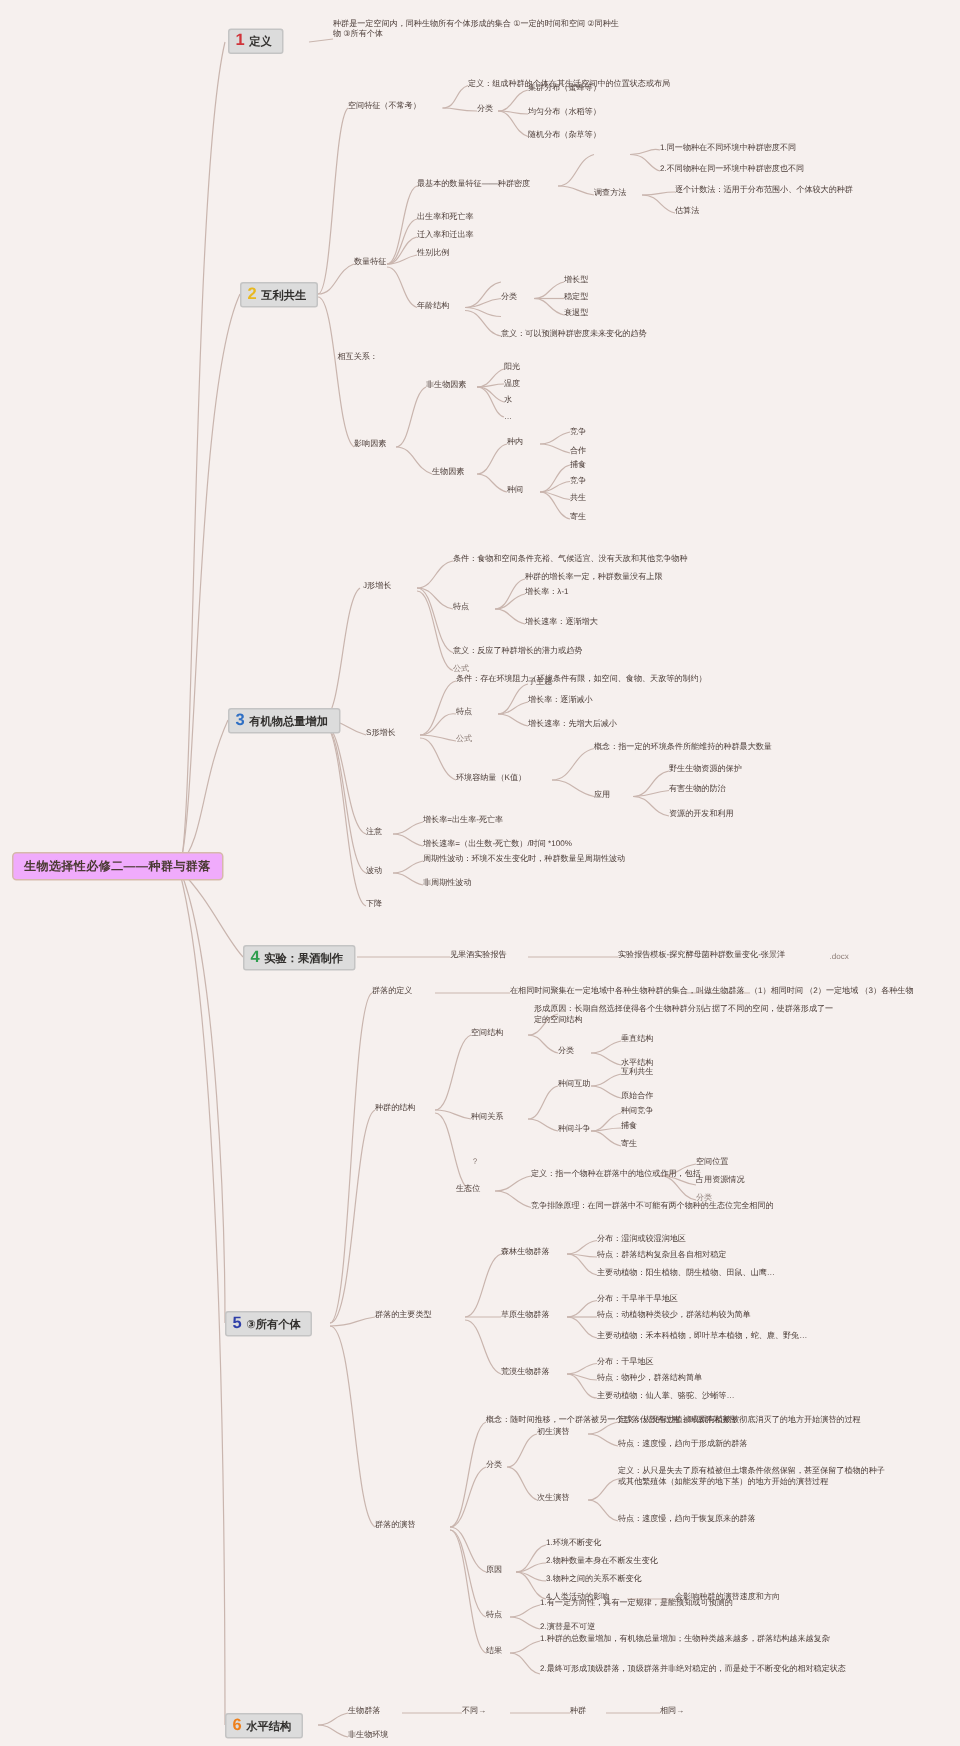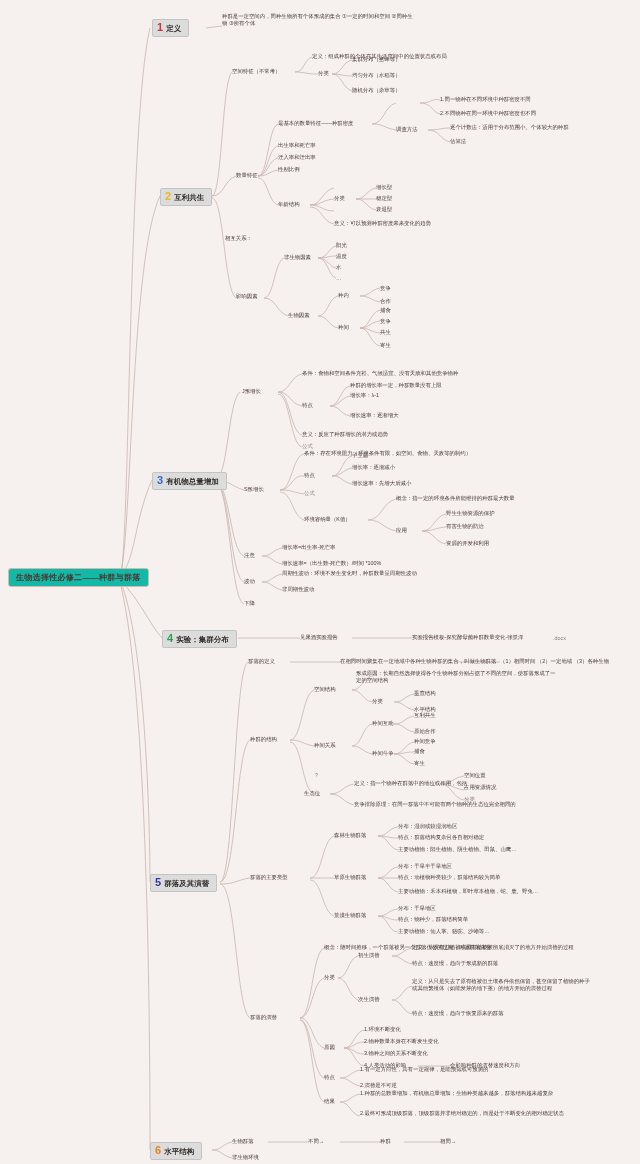--- a/index.html
+++ b/index.html
@@ -13,21 +13,21 @@
   }
   #canvas{position:absolute;left:0;top:0;width:640px;height:1164px;}
   svg.links{position:absolute;left:0;top:0;width:640px;height:1164px;pointer-events:none;}
   svg.links path,svg.links line{fill:none;stroke:#c9b5ae;stroke-width:0.8;}
 
   .node{position:absolute;white-space:nowrap;}
 
   
   .root{
     left:8px;top:568px;
-    background:#14b8a6;
+    background:#f0abfc;
     border:1px solid #d6b9ab;
     border-radius:3px;
     padding:3px 7px;
     font-size:8px;
     font-weight:bold;
     color:#4a3a33;
     letter-spacing:0.3px;
   }
 
   
@@ -308,29 +308,29 @@
   <div class="t" style="left:244px;top:552px;">注意</div>
   <div class="t" style="left:282px;top:544px;">增长率=出生率-死亡率</div>
   <div class="t" style="left:282px;top:560px;">增长速率=（出生数-死亡数）/时间 *100%</div>
   <div class="t" style="left:244px;top:578px;">波动</div>
   <div class="t" style="left:282px;top:570px;">周期性波动：环境不发生变化时，种群数量呈周期性波动</div>
   <div class="t" style="left:282px;top:586px;">非周期性波动</div>
   <div class="t" style="left:244px;top:600px;">下降</div>
 
   <div class="node chapter c4" style="left:162px;top:630px;">
     <span class="num">4</span>
-    <span>实验：集群分布</span>
+    <span>实验：果酒制作</span>
   </div>
   <div class="t" style="left:300px;top:634px;">见果酒实验报告</div>
   <div class="t" style="left:412px;top:634px;">实验报告模板-探究酵母菌种群数量变化-张景洋</div>
   <div class="t gray" style="left:553px;top:635px;">.docx</div>
 
   <div class="node chapter c5" style="left:150px;top:874px;">
     <span class="num">5</span>
-    <span>群落及其演替</span>
+    <span>③所有个体</span>
   </div>
 
   <div class="t" style="left:248px;top:658px;">群落的定义</div>
   <div class="t" style="left:340px;top:658px;">在相同时间聚集在一定地域中各种生物种群的集合，叫做生物群落</div>
   <div class="t" style="left:500px;top:658px;">（1）相同时间 （2）一定地域 （3）各种生物</div>
 
   <div class="t" style="left:250px;top:736px;">种群的结构</div>
   <div class="t" style="left:314px;top:686px;">空间结构</div>
   <div class="t wrap" style="left:356px;top:670px;width:200px;">形成原因：长期自然选择使得各个生物种群分别占据了不同的空间，使群落形成了一定的空间结构</div>
   <div class="t" style="left:372px;top:698px;">分类</div>

